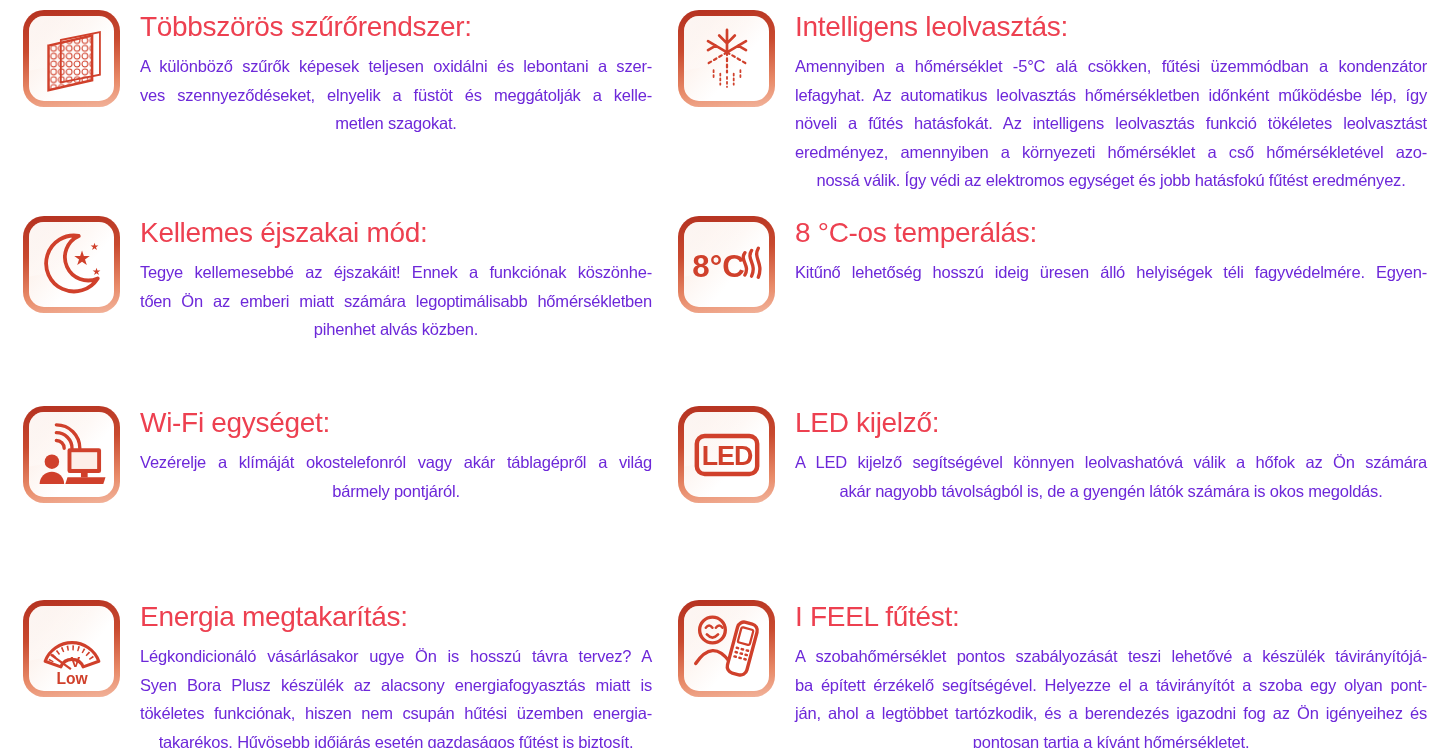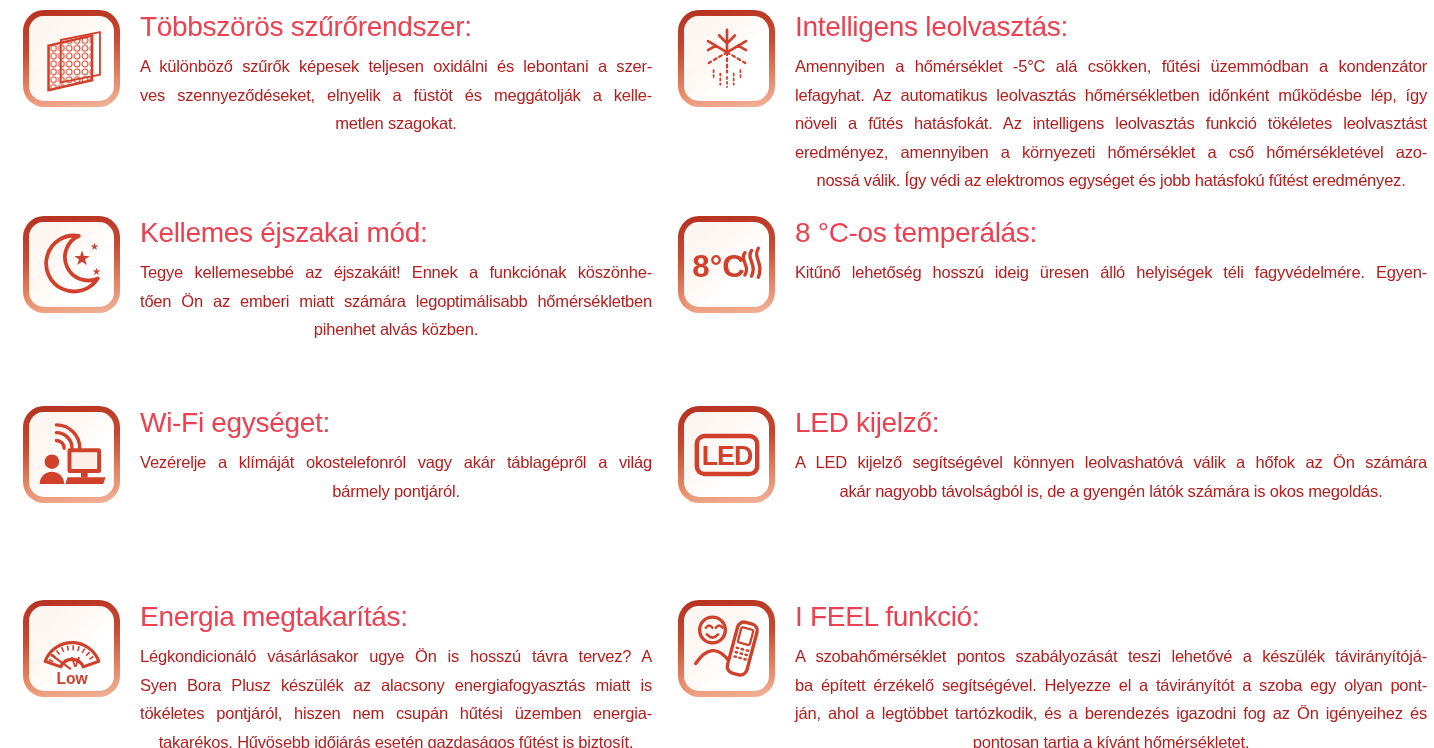--- a/index.html
+++ b/index.html
@@ -33,21 +33,21 @@
     background:linear-gradient(135deg,rgba(255,255,255,0.9) 20%,rgba(255,255,255,0) 70%);
     transform:rotate(-11deg);pointer-events:none;
   }
   .tile-inner svg{position:relative;}
   .content{margin-left:20px;flex:1;min-width:0;}
   .title{
     font-size:28px;font-weight:400;color:#ed4050;
     margin:1px 0 9px 0;letter-spacing:-0.3px;line-height:1.15;
   }
   .desc{
-    color:#b91c1c;font-size:16.5px;line-height:28.5px;letter-spacing:-0.2px;
+    color:#6d28d9;font-size:16.5px;line-height:28.5px;letter-spacing:-0.2px;
   }
   .col-l .desc{width:512px;}
   .col-r .desc{width:632px;}
   .ln{text-align:justify;text-align-last:justify;}
   .ln.last{text-align:center;text-align-last:auto;}
 </style>
 </head>
 <body>
 
 <div class="grid">
@@ -201,21 +201,21 @@
           <text x="37" y="50" text-anchor="middle" font-size="13" font-weight="bold" fill="#d0402b">V</text>
           <text x="34" y="65" text-anchor="middle" font-size="14" font-weight="bold" fill="#d0402b">Low</text>
         </svg>
       </div>
     </div>
     <div class="content">
       <h2 class="title">Energia megtakarítás:</h2>
       <div class="desc">
           <div class="ln">Légkondicionáló vásárlásakor ugye Ön is hosszú távra tervez? A</div>
           <div class="ln">Syen Bora Plusz készülék az alacsony energiafogyasztás miatt is</div>
-          <div class="ln">tökéletes pontjáról, hiszen nem csupán hűtési üzemben energia-</div>
+          <div class="ln">tökéletes funkciónak, hiszen nem csupán hűtési üzemben energia-</div>
           <div class="ln last">takarékos. Hűvösebb időjárás esetén gazdaságos fűtést is biztosít.</div>
         </div>
     </div>
   </section>
 
   <section class="feature col-r">
     <div class="tile">
       <div class="tile-inner">
         <svg viewBox="0 0 68 68" width="76" height="76">
           <g fill="none" stroke="#d0402b" stroke-linecap="round">
@@ -237,21 +237,21 @@
                 <rect x="50.2" y="37" width="3.4" height="2.2" rx="1"></rect>
               <rect x="41" y="41" width="3.4" height="2.2" rx="1"></rect>
                 <rect x="45.6" y="41" width="3.4" height="2.2" rx="1"></rect>
                 <rect x="50.2" y="41" width="3.4" height="2.2" rx="1"></rect>
             </g>
           </g>
         </svg>
       </div>
     </div>
     <div class="content">
-      <h2 class="title">I FEEL funkció:</h2>
+      <h2 class="title">I FEEL fűtést:</h2>
       <div class="desc">
           <div class="ln">A szobahőmérséklet pontos szabályozását teszi lehetővé a készülék távirányítójá-</div>
           <div class="ln">ba épített érzékelő segítségével. Helyezze el a távirányítót a szoba egy olyan pont-</div>
           <div class="ln">ján, ahol a legtöbbet tartózkodik, és a berendezés igazodni fog az Ön igényeihez és</div>
           <div class="ln last">pontosan tartja a kívánt hőmérsékletet.</div>
         </div>
     </div>
   </section>
 
 </div>

